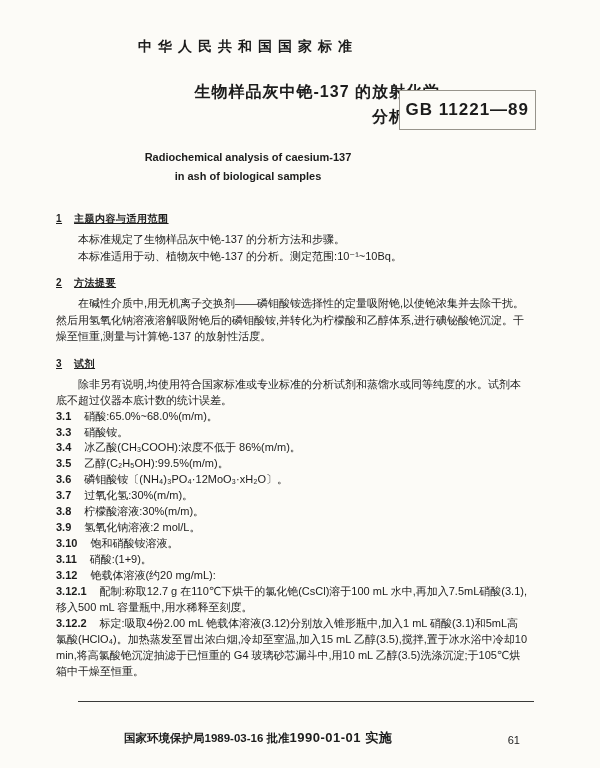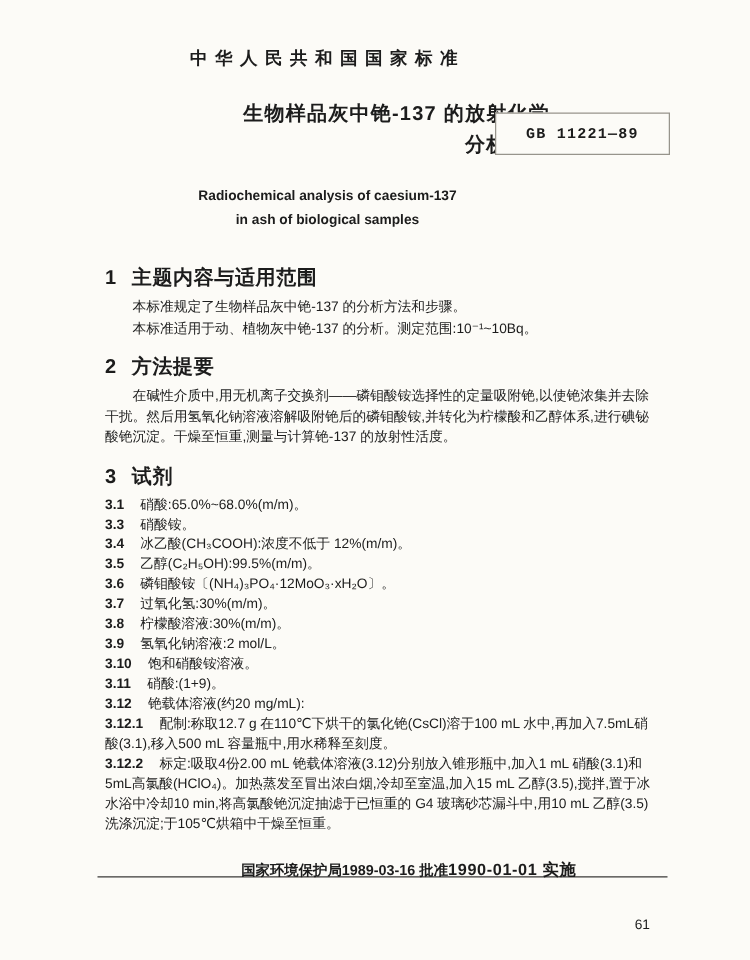--- a/index.html
+++ b/index.html
@@ -9,61 +9,61 @@
     background: #efeee9;
     font-family: "Liberation Sans", "DejaVu Sans", sans-serif;
   }
   .page {
     position: relative;
     width: 600px; height: 768px;
     background: #fcfbf7;
     color: #1c1c1c;
     overflow: hidden;
   }
-  .content { padding: 24px 72px 0 84px; }
+  .content { padding: 24px 72px 0 56px; }
 
   .std-type {
     text-align: center;
     font-weight: bold;
     font-size: 14px;
     letter-spacing: 6px;
     margin: 14px 88px 0 0;
   }
   .title {
     text-align: right;
     font-weight: bold;
     font-size: 16px;
     line-height: 1.55;
     letter-spacing: 1px;
     margin: 24px 88px 0 0;
   }
   .gb-box {
     position: absolute;
     top: 90px; right: 64px;
     border: 1px solid #97948c;
-    padding: 9px 24px;
+    padding: 9px 6px;
     font-weight: bold;
-    font-size: 12px;
+    font-size: 17px;
     letter-spacing: 1px;
     background: #fcfbf7;
-    font-family: Liberation Mono, monospace;
   }
   .en-title {
     text-align: center;
     font-weight: bold;
     font-size: 11px;
     line-height: 1.75;
     margin: 18px 88px 0 0;
   }
 
   .sec {
-    font-size: 16px;
+    font-size: 10px;
     font-weight: bold;
     letter-spacing: 0.5px;
     margin: 12px 0 5px 0;
+    text-decoration: underline;
   }
   .sec-first { margin-top: 26px; }
   .sec .snum { margin-right: 12px; }
 
   p {
     margin: 0;
     font-size: 11px;
     line-height: 1.5;
   }
   p.ind { text-indent: 2em; }
@@ -71,23 +71,23 @@
   .item { line-height: 1.45; }
   .inum { font-weight: bold; margin-right: 13px; white-space: nowrap; }
 
   .footer-rule {
     position: absolute;
     left: 78px; right: 66px; top: 701px;
     border-top: 1px solid #3a3a38;
   }
   .footer {
     position: absolute;
-    left: 84px; right: 70px; top: 687px;
+    left: 84px; right: 70px; top: 729px;
     display: flex;
-    justify-content: center;
+    justify-content: flex-start;
     align-items: baseline;
     padding-left: 40px;
   }
   .approval { font-weight: bold; font-size: 11.5px; }
   .impl { font-weight: bold; font-size: 13px; letter-spacing: 0.5px; }
   .pageno {
     position: absolute;
     right: 80px; top: 734px;
     font-size: 11px;
     text-align: center;
@@ -123,24 +123,25 @@
     <p class="ind">本标准适用于动、植物灰中铯-137 的分析。测定范围:10⁻¹~10Bq。</p>
 
     <h2 class="sec">
       <span class="snum">2</span><span>方法提要</span>
     </h2>
     <p class="ind">在碱性介质中,用无机离子交换剂——磷钼酸铵选择性的定量吸附铯,以使铯浓集并去除干扰。然后用氢氧化钠溶液溶解吸附铯后的磷钼酸铵,并转化为柠檬酸和乙醇体系,进行碘铋酸铯沉淀。干燥至恒重,测量与计算铯-137 的放射性活度。</p>
 
     <h2 class="sec">
       <span class="snum">3</span><span>试剂</span>
     </h2>
+    <p class="ind">除非另有说明,均使用符合国家标准或专业标准的分析试剂和蒸馏水或同等纯度的水。试剂本底不超过仪器本底计数的统计误差。</p>
 
     <p class="item"><span class="inum">3.1</span><span>硝酸:65.0%~68.0%(m/m)。</span></p>
     <p class="item"><span class="inum">3.3</span><span>硝酸铵。</span></p>
-    <p class="item"><span class="inum">3.4</span><span>冰乙酸(CH₃COOH):浓度不低于 12%(m/m)。</span></p>
+    <p class="item"><span class="inum">3.4</span><span>冰乙酸(CH₃COOH):浓度不低于 86%(m/m)。</span></p>
     <p class="item"><span class="inum">3.5</span><span>乙醇(C₂H₅OH):99.5%(m/m)。</span></p>
     <p class="item"><span class="inum">3.6</span><span>磷钼酸铵〔(NH₄)₃PO₄·12MoO₃·xH₂O〕。</span></p>
     <p class="item"><span class="inum">3.7</span><span>过氧化氢:30%(m/m)。</span></p>
     <p class="item"><span class="inum">3.8</span><span>柠檬酸溶液:30%(m/m)。</span></p>
     <p class="item"><span class="inum">3.9</span><span>氢氧化钠溶液:2 mol/L。</span></p>
     <p class="item"><span class="inum">3.10</span><span>饱和硝酸铵溶液。</span></p>
     <p class="item"><span class="inum">3.11</span><span>硝酸:(1+9)。</span></p>
     <p class="item"><span class="inum">3.12</span><span>铯载体溶液(约20 mg/mL):</span></p>
     <p class="item"><span class="inum">3.12.1</span><span>配制:称取12.7 g 在110℃下烘干的氯化铯(CsCl)溶于100 mL 水中,再加入7.5mL硝酸(3.1),移入500 mL 容量瓶中,用水稀释至刻度。</span></p>
     <p class="item"><span class="inum">3.12.2</span><span>标定:吸取4份2.00 mL 铯载体溶液(3.12)分别放入锥形瓶中,加入1 mL 硝酸(3.1)和5mL高氯酸(HClO₄)。加热蒸发至冒出浓白烟,冷却至室温,加入15 mL 乙醇(3.5),搅拌,置于冰水浴中冷却10 min,将高氯酸铯沉淀抽滤于已恒重的 G4 玻璃砂芯漏斗中,用10 mL 乙醇(3.5)洗涤沉淀;于105℃烘箱中干燥至恒重。</span></p>

